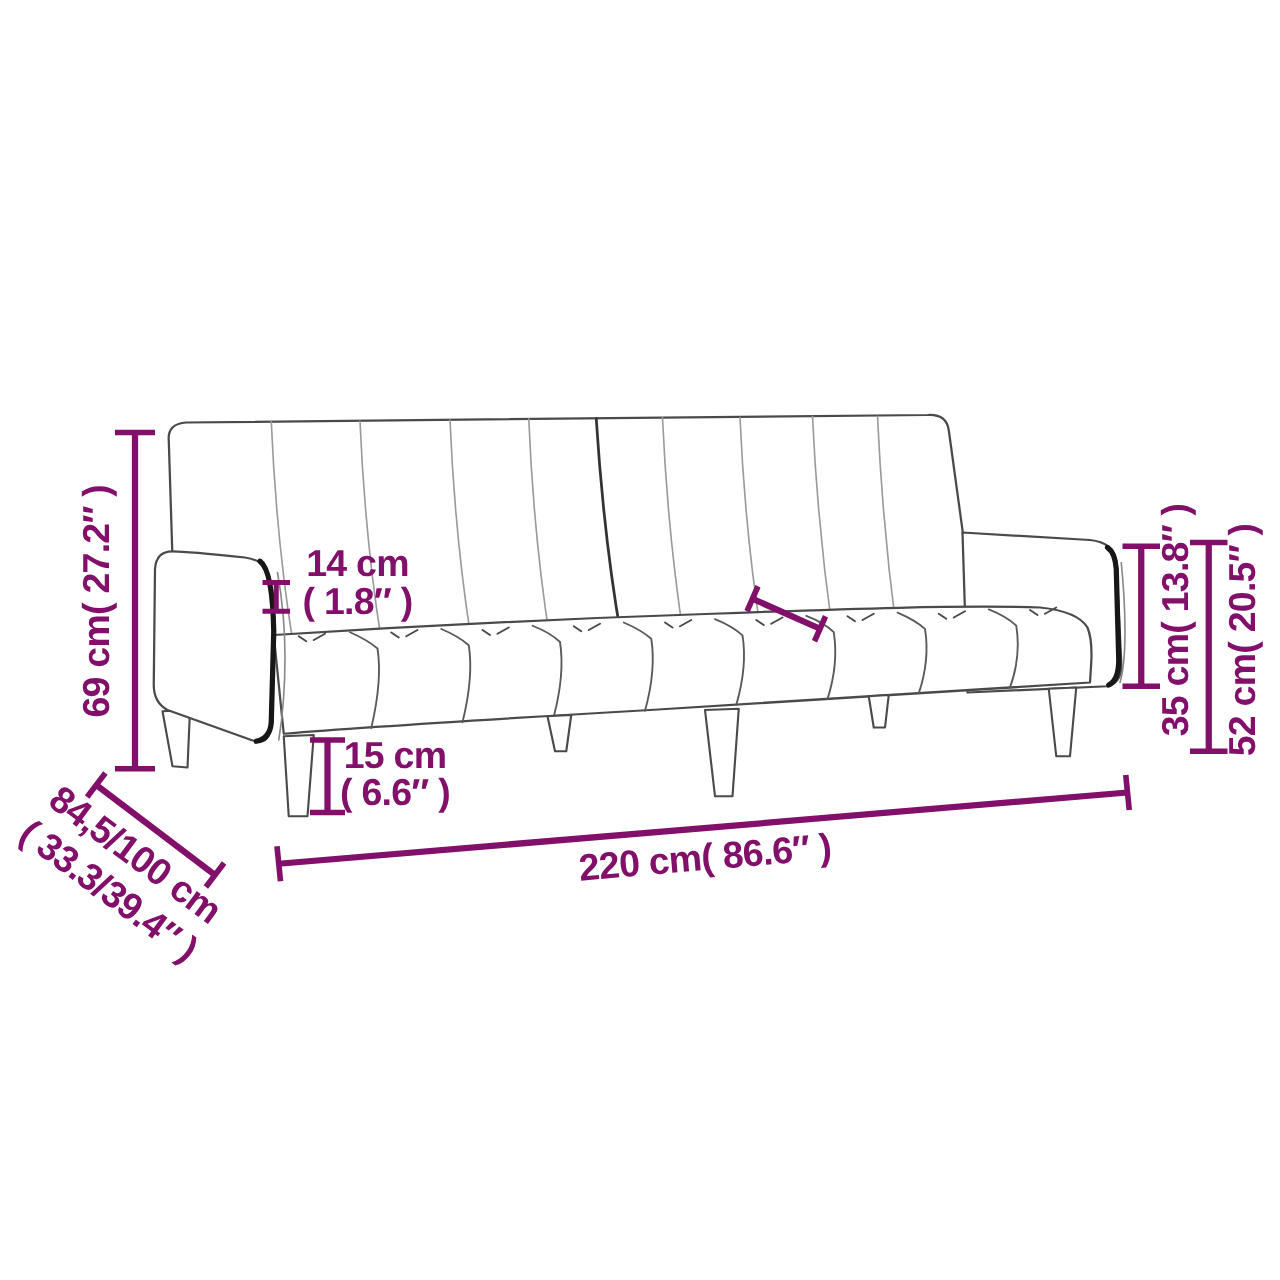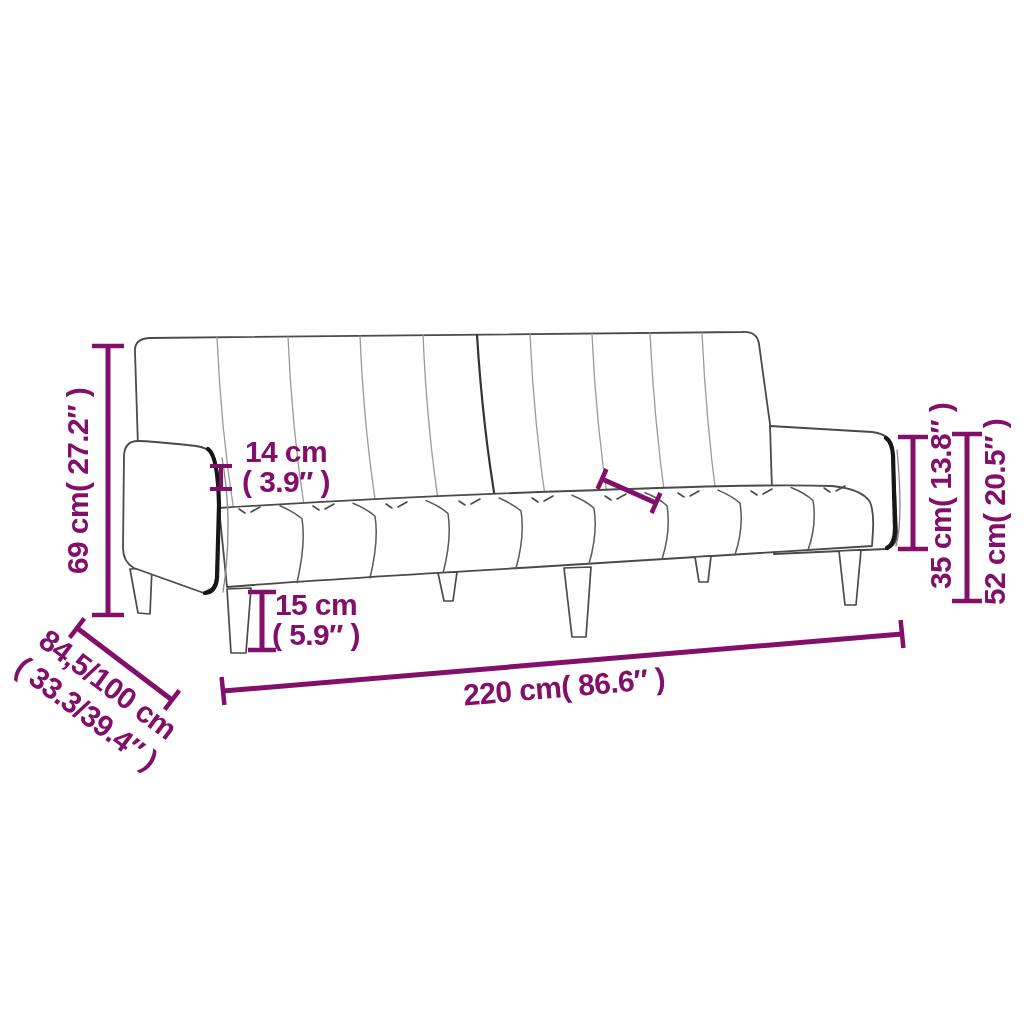--- a/index.html
+++ b/index.html
@@ -130,27 +130,27 @@
         <path d="M77,628 L172,700"></path>
         <path stroke-width="4.5" d="M84.3,618.4 L69.7,637.6 M179.3,690.4 L164.7,709.6"></path>
       </g>
     </g>
   </svg>
 
   <div class="dim-label" id="lbl-69">69 cm( 27.2″ )</div>
 
   <div class="dim-label" id="lbl-10">
     <div>14 cm</div>
-    <div>( 3.9″ )</div>
+    <div>( 1.8″ )</div>
   </div>
 
 
   <div class="dim-label" id="lbl-15">
     <div>15 cm</div>
-    <div>( 5.9″ )</div>
+    <div>( 6.6″ )</div>
   </div>
 
   <div class="dim-label" id="lbl-35">35 cm( 13.8″ )</div>
 
   <div class="dim-label" id="lbl-52">52 cm( 20.5″ )</div>
 
   <div class="dim-label" id="lbl-220">220 cm( 86.6″ )</div>
 
   <div class="dim-label" id="lbl-84">
     <div>84,5/100 cm</div>

